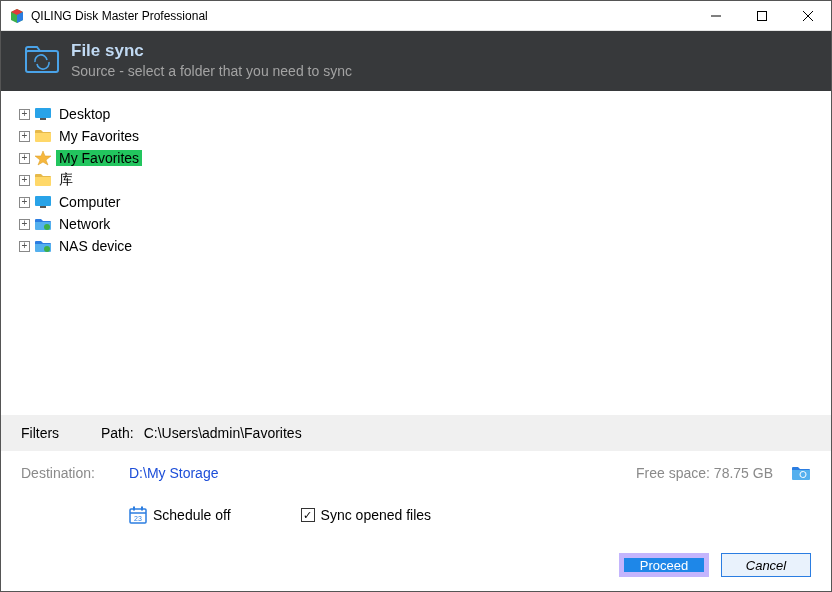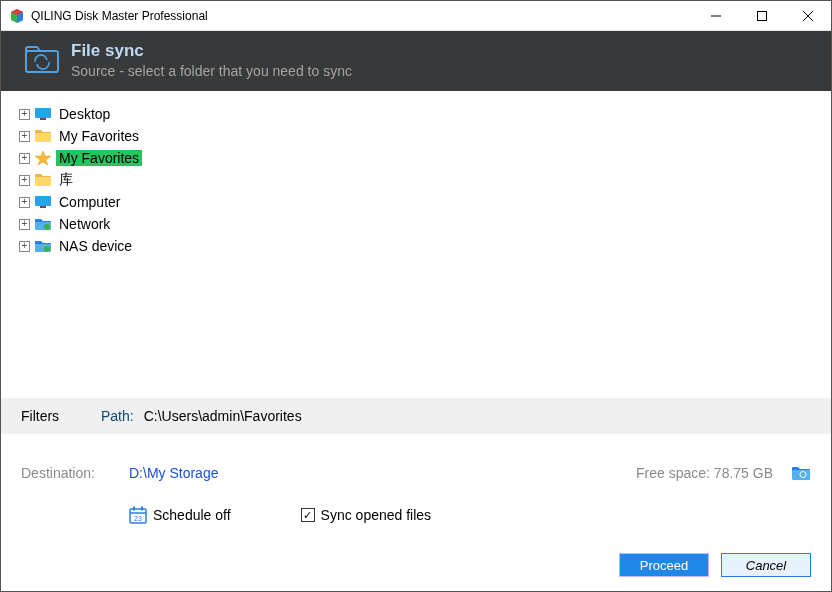--- a/index.html
+++ b/index.html
@@ -24,40 +24,40 @@
   .tree-area { flex:1; overflow:auto; padding:12px 0 0 18px; }
   .tree-item { display:flex; align-items:center; height:22px; font-size:14px; color:#000; }
   .tree-item .expander { width:11px; height:11px; border:1px solid #888; display:flex; align-items:center; justify-content:center; font-size:10px; line-height:1; color:#555; margin-right:2px; }
   .tree-item .node-icon { width:18px; height:16px; margin:0 4px 0 2px; display:flex; align-items:center; justify-content:center; }
   .tree-item .label { padding:0 3px; }
   .tree-item.selected .label { background:#22c55e; }
 
   
   .bottom { border-top:0; padding:0 20px 14px 20px; }
   .row { display:flex; align-items:center; }
-  .filters-row { height:36px; font-size:14px; background:#f0f0f0; margin:17px -20px; padding:0 20px; }
+  .filters-row { height:36px; font-size:14px; background:#f0f0f0; margin:0 -20px; padding:0 20px; }
   .filters-row .filters-lbl { color:#000; width:80px; }
-  .filters-row .path-lbl { color:#0c4a6e; margin-right:10px; }
+  .filters-row .path-lbl { color:#000000; margin-right:10px; }
   .filters-row .path-val { color:#000; }
 
   .kv-row { height:44px; font-size:14px; }
   .kv-row .k { color:#8a8a8a; width:108px; }
   .kv-row .v { color:#1d4ed8; flex:0 0 auto; }
   .kv-row .grow { flex:1; }
   .kv-row .free { color:#8a8a8a; margin-right:18px; }
   .kv-row .dest-icon { width:20px; height:16px; }
 
   .opts-row { height:40px; font-size:14px; padding-left:108px; color:#000; }
   .opts-row .cal-icon { width:18px; height:18px; margin-right:6px; fill:#2b7de1; }
   .opts-row .sched { margin-right:70px; display:flex; align-items:center; color:#2b7de1;}
   .opts-row .sched span{color:#000;}
   .opts-row .chk { width:14px; height:14px; border:1px solid #333; margin-right:6px; display:flex; align-items:center; justify-content:center; font-size:11px; line-height:1; }
 
   .btn-row { display:flex; justify-content:flex-end; gap:12px; margin-top:18px; }
-  .btn { width:90px; height:24px; font-size:13px; border:1px solid #c4b5fd; display:flex; align-items:center; justify-content:center; cursor:pointer; }
+  .btn { width:90px; height:24px; font-size:13px; border:5px solid #c4b5fd; display:flex; align-items:center; justify-content:center; cursor:pointer; }
   .btn.primary { background:#1e87e8; color:#fff; }
   .btn.secondary { background:#e9f2fc; color:#000; border:1px solid #2b7de1;font-style:italic; }
 
   .monitor-icon rect{fill:#29a3e8;}
   .monitor-icon .base{fill:#555;}
 </style>
 </head>
 <body>
 
 <div class="window">

